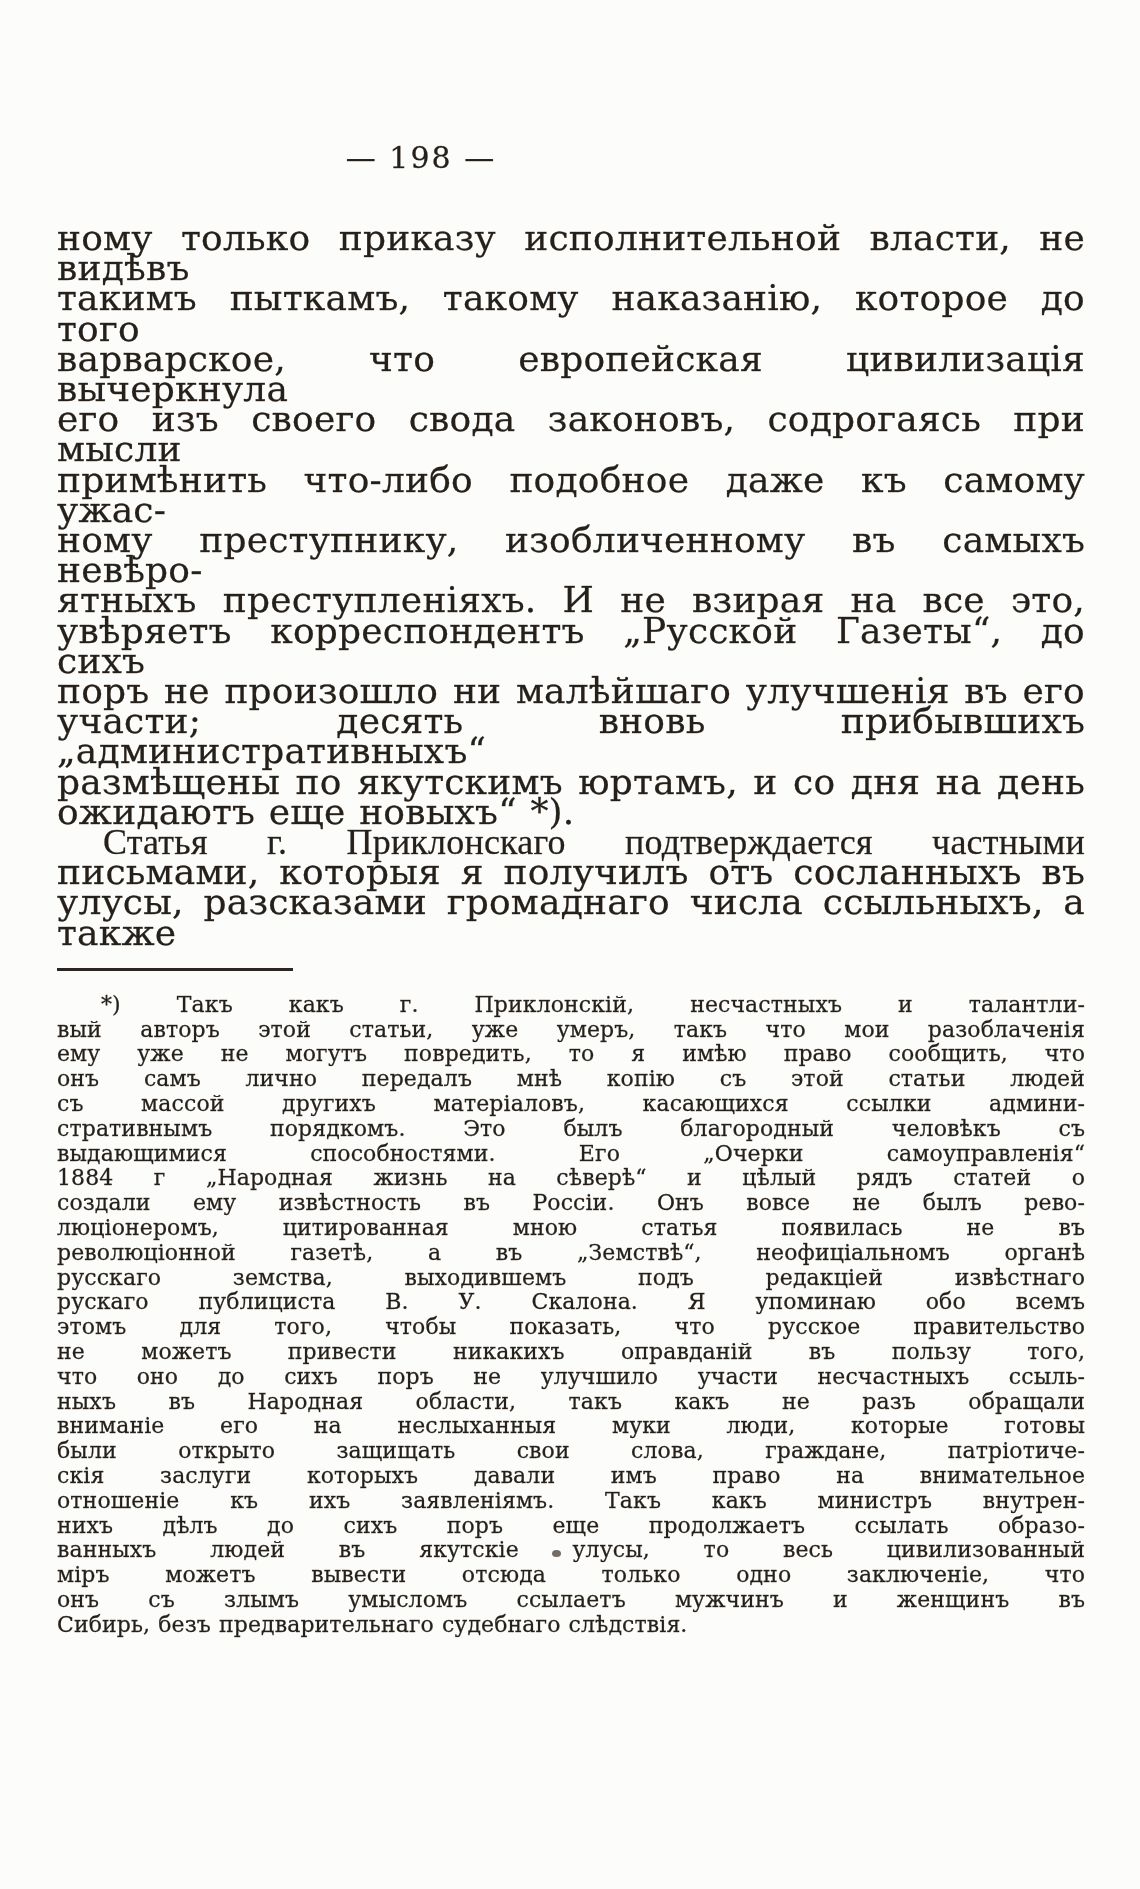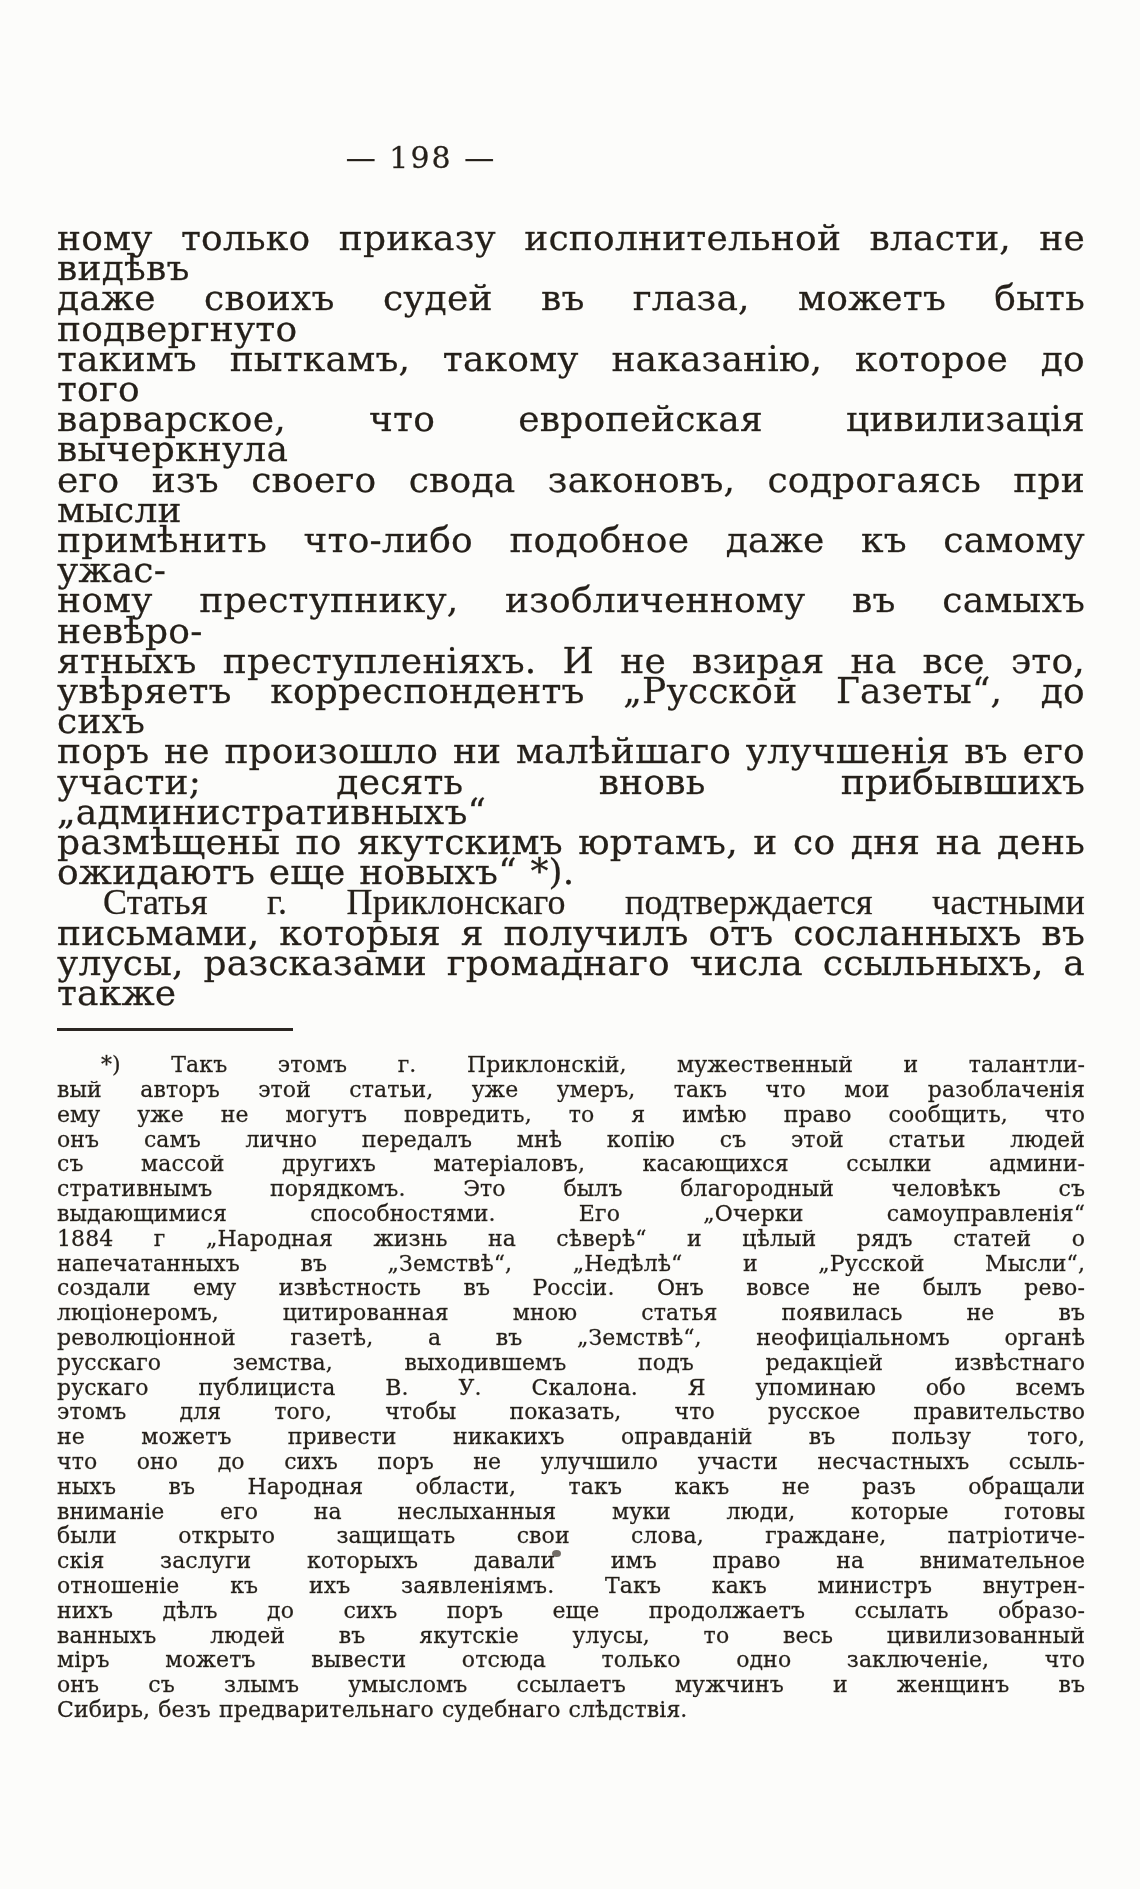--- a/index.html
+++ b/index.html
@@ -86,21 +86,20 @@
 
 <div class="page">
 
   <header class="page-header">
     <div class="page-number">— 198 —</div>
   </header>
 
   <section class="main-text">
     <div class="paragraph continuation">
         <div class="line">ному только приказу исполнительной власти, не видѣвъ</div>
-        <div class="line">даже своихъ судей въ глаза, можетъ быть подвергнуто</div>
         <div class="line">такимъ пыткамъ, такому наказанію, которое до того</div>
         <div class="line">варварское, что европейская цивилизація вычеркнула</div>
         <div class="line">его изъ своего свода законовъ, содрогаясь при мысли</div>
         <div class="line">примѣнить что-либо подобное даже къ самому ужас-</div>
         <div class="line">ному преступнику, изобличенному въ самыхъ невѣро-</div>
         <div class="line">ятныхъ преступленіяхъ. И не взирая на все это,</div>
         <div class="line">увѣряетъ корреспондентъ „Русской Газеты“, до сихъ</div>
         <div class="line">поръ не произошло ни малѣйшаго улучшенія въ его</div>
         <div class="line">участи; десять вновь прибывшихъ „административныхъ“</div>
         <div class="line">размѣщены по якутскимъ юртамъ, и со дня на день</div>
@@ -110,29 +109,28 @@
         <div class="line">Статья г. Приклонскаго подтверждается частными</div>
         <div class="line">письмами, которыя я получилъ отъ сосланныхъ въ</div>
         <div class="line">улусы, разсказами громаднаго числа ссыльныхъ, а также</div>
       </div>
   </section>
 
   <div class="footnote-rule"></div>
 
   <section class="footnote">
     <div class="paragraph footnote-par">
-        <div class="line">*) Такъ этомъ г. Приклонскій, мужественный и талантли-</div>
+        <div class="line">*) Такъ какъ г. Приклонскій, несчастныхъ и талантли-</div>
         <div class="line">вый авторъ этой статьи, уже умеръ, такъ что мои разоблаченія</div>
         <div class="line">ему уже не могутъ повредить, то я имѣю право сообщить, что</div>
         <div class="line">онъ самъ лично передалъ мнѣ копію съ этой статьи людей</div>
         <div class="line">съ массой другихъ матеріаловъ, касающихся ссылки админи-</div>
         <div class="line">стративнымъ порядкомъ. Это былъ благородный человѣкъ съ</div>
         <div class="line">выдающимися способностями. Его „Очерки самоуправленія“</div>
         <div class="line">1884 г „Народная жизнь на сѣверѣ“ и цѣлый рядъ статей о</div>
-        <div class="line">напечатанныхъ въ „Земствѣ“, „Недѣлѣ“ и „Русской Мысли“,</div>
         <div class="line">создали ему извѣстность въ Россіи. Онъ вовсе не былъ рево-</div>
         <div class="line">люціонеромъ, цитированная мною статья появилась не въ</div>
         <div class="line">революціонной газетѣ, а въ „Земствѣ“, неофиціальномъ органѣ</div>
         <div class="line">русскаго земства, выходившемъ подъ редакціей извѣстнаго</div>
         <div class="line">рускаго публициста В. У. Скалона. Я упоминаю обо всемъ</div>
         <div class="line">этомъ для того, чтобы показать, что русское правительство</div>
         <div class="line">не можетъ привести никакихъ оправданій въ пользу того,</div>
         <div class="line">что оно до сихъ поръ не улучшило участи несчастныхъ ссыль-</div>
         <div class="line">ныхъ въ Народная области, такъ какъ не разъ обращали</div>
         <div class="line">вниманіе его на неслыханныя муки люди, которые готовы</div>

